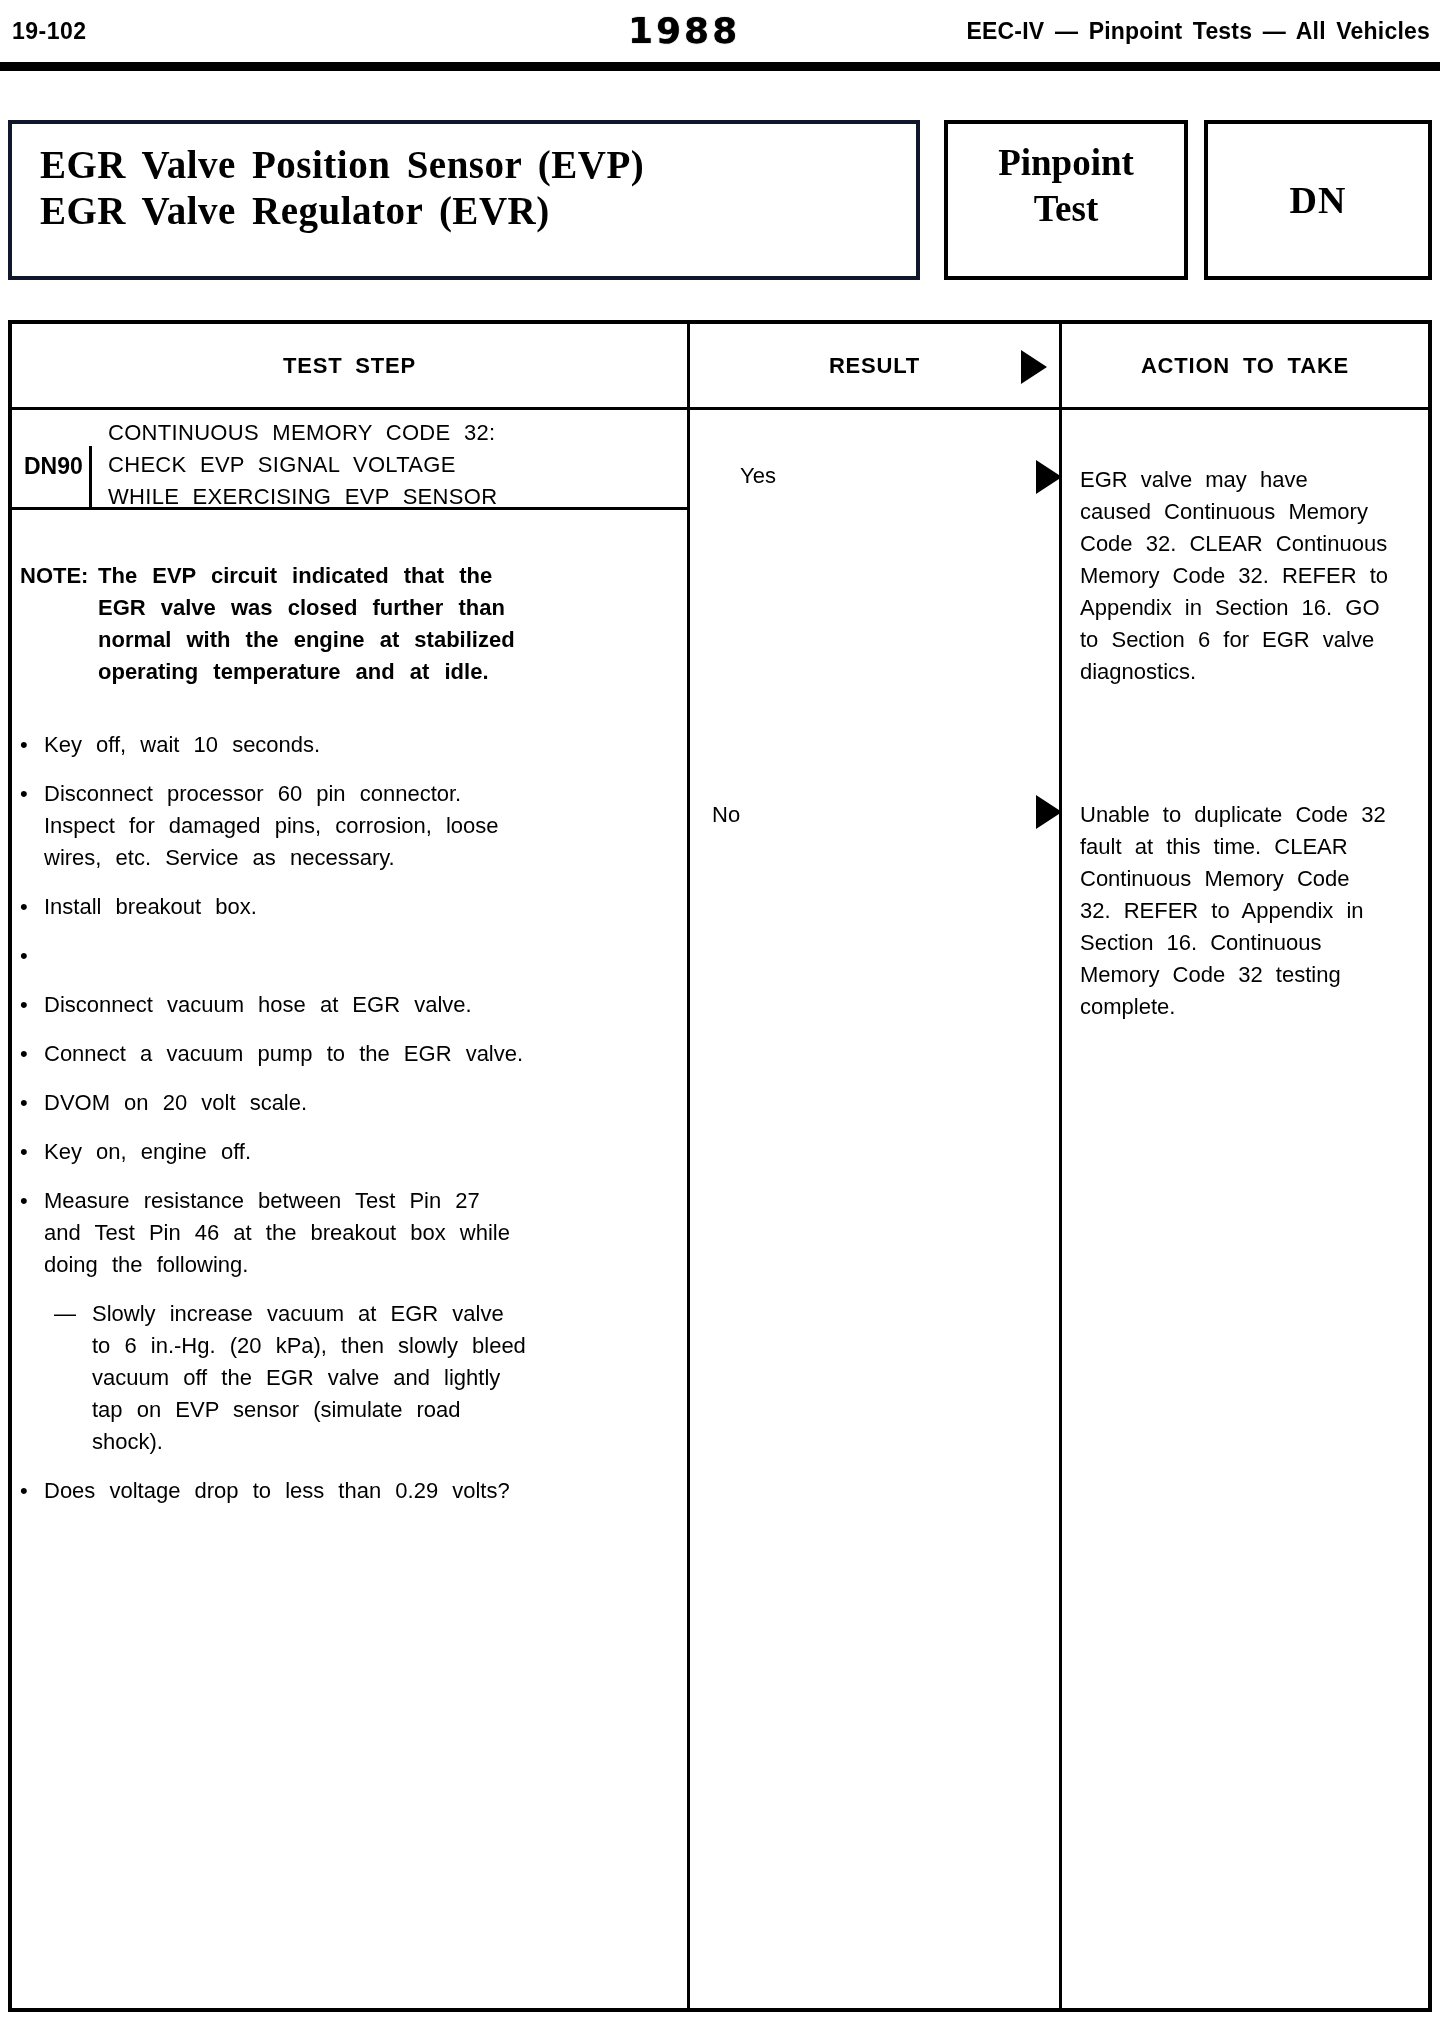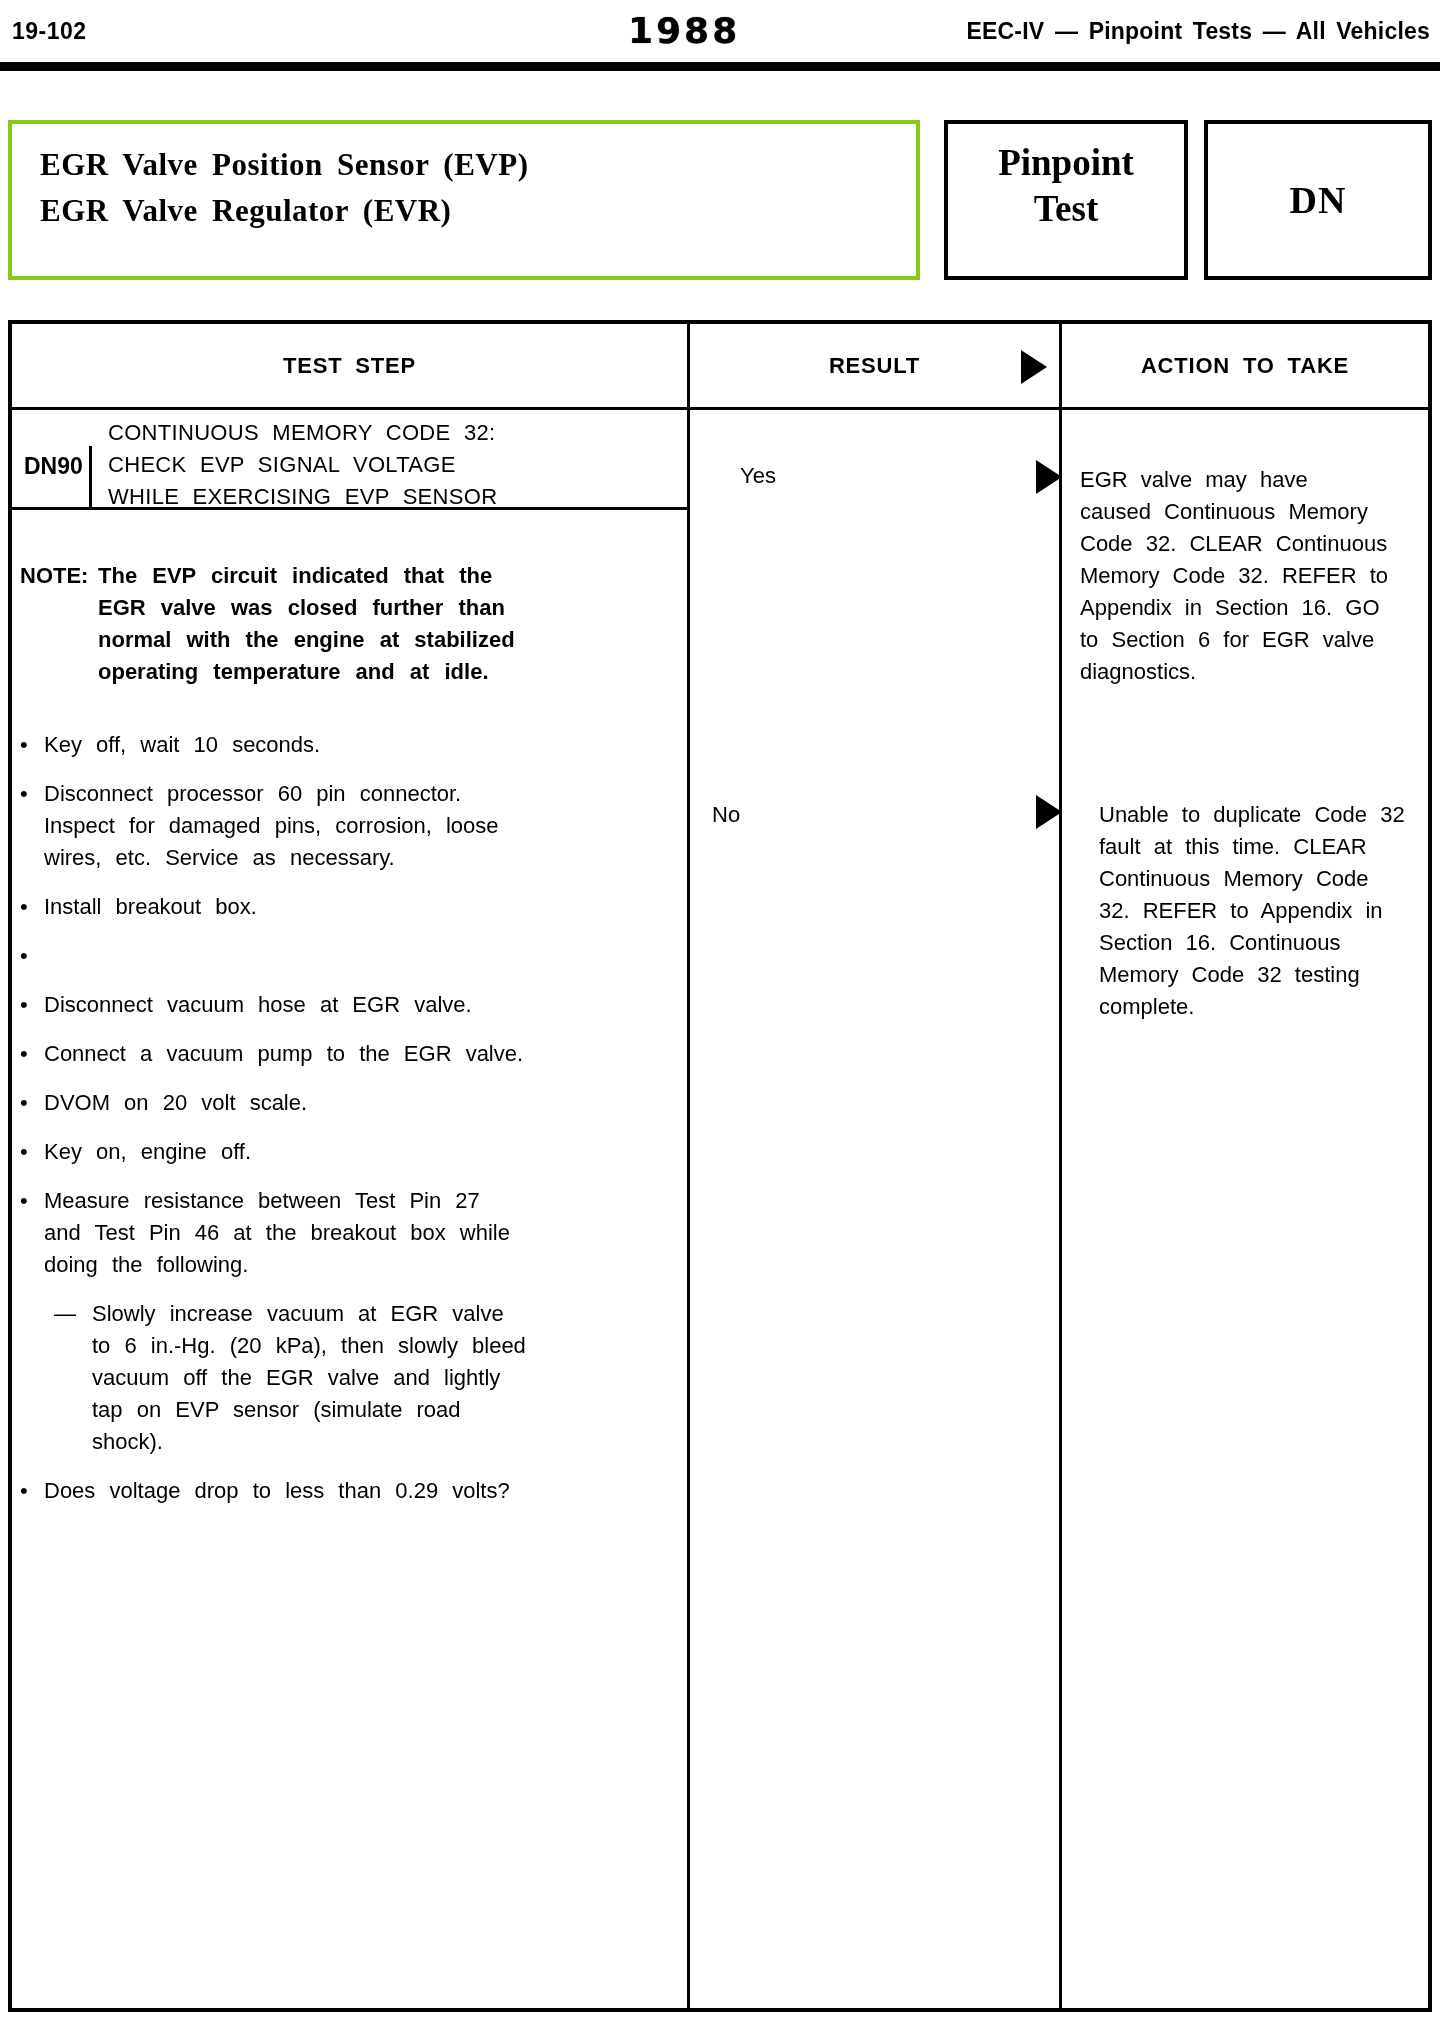--- a/index.html
+++ b/index.html
@@ -37,24 +37,24 @@
     width:1440px; height:9px; background:#000;
   }
   
   .titlerow {
     position:absolute; left:8px; top:120px;
     width:1424px; height:160px;
     display:flex;
   }
   .titlebox {
     width:912px; height:160px;
-    border:4px solid #84cc16;
+    border:4px solid #0f172a;
     padding:18px 0 0 28px;
     font-family:"Liberation Serif", serif;
-    font-weight:bold; font-size:31px; line-height:46px;
+    font-weight:bold; font-size:39px; line-height:46px;
     letter-spacing:.5px; word-spacing:6px;
   }
   .pinbox {
     margin-left:24px;
     width:244px; height:160px;
     border:4px solid #000;
     padding-top:16px;
     text-align:center;
     font-family:"Liberation Serif", serif;
     font-weight:bold; font-size:37px; line-height:46px;
@@ -148,21 +148,21 @@
   .res-arrow.a2 { top:385px; }
   .cell-action {
     grid-column:3; grid-row:2 / span 2;
     position:relative;
   }
   .action {
     position:absolute; left:18px; width:308px;
     line-height:32px; word-spacing:7px;
   }
   .act1 { top:54px; }
-  .act2 { top:389px;margin-left:19px; }
+  .act2 { top:389px; }
 </style>
 </head>
 <body>
 
 <header class="topbar">
   <span class="page-number">19-102</span>
   <span class="year-stamp">1988</span>
   <span class="section-title">EEC-IV — Pinpoint Tests — All Vehicles</span>
 </header>
 <div class="rule"></div>

